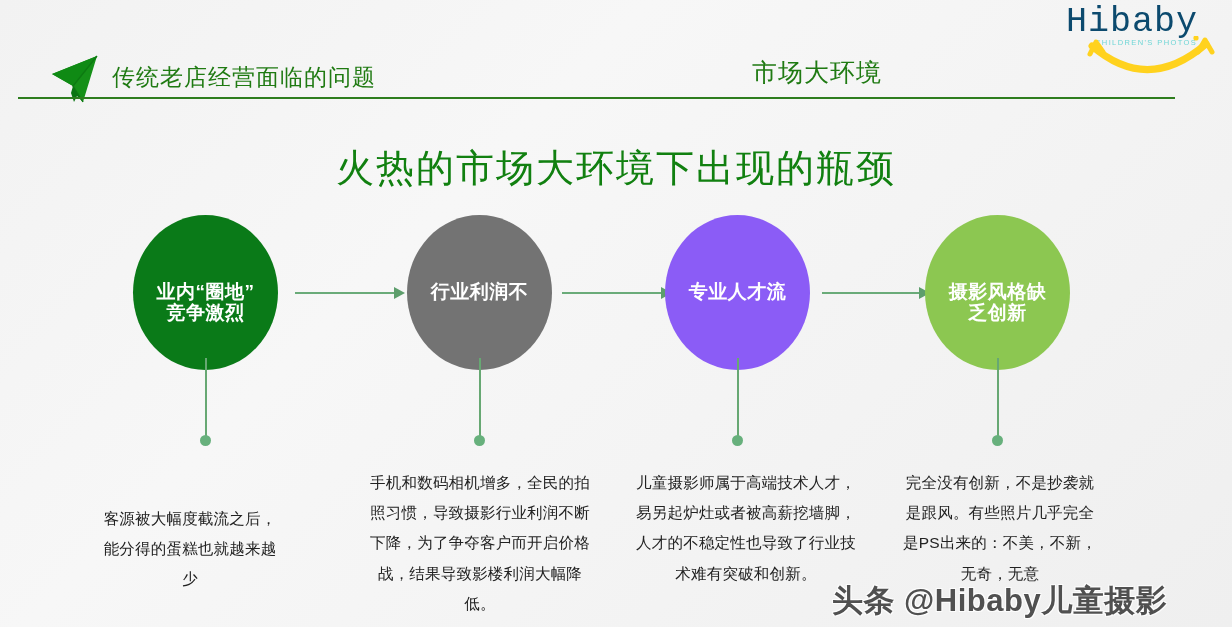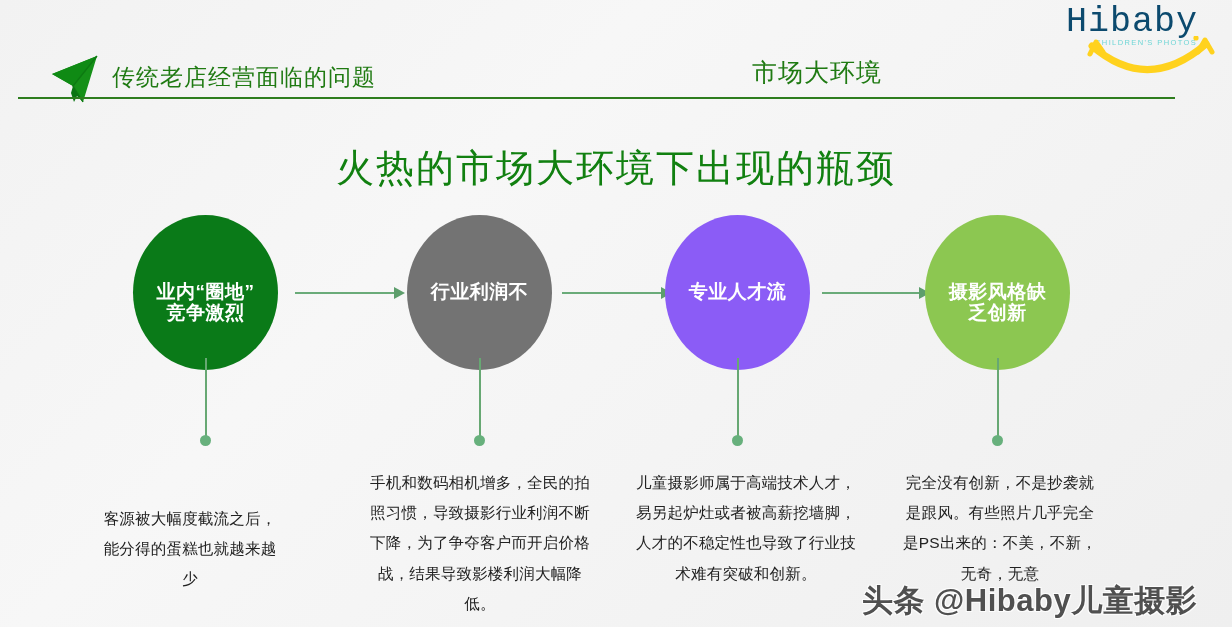--- a/index.html
+++ b/index.html
@@ -182,21 +182,21 @@
     font-size: 15.5px;
     color: #222222;
     line-height: 1.95;
     text-align: center;
     letter-spacing: 0.2px;
   }
 
   
   .watermark {
     position: absolute;
-    left: 862px;
+    left: 832px;
     top: 580px;
     font-size: 31px;
     font-weight: bold;
     color: #3a3a3a;
     letter-spacing: 0.5px;
     text-shadow:
        1px  1px 0 rgba(255,255,255,0.95),
       -1px -1px 0 rgba(255,255,255,0.95),
        1px -1px 0 rgba(255,255,255,0.95),
       -1px  1px 0 rgba(255,255,255,0.95);

